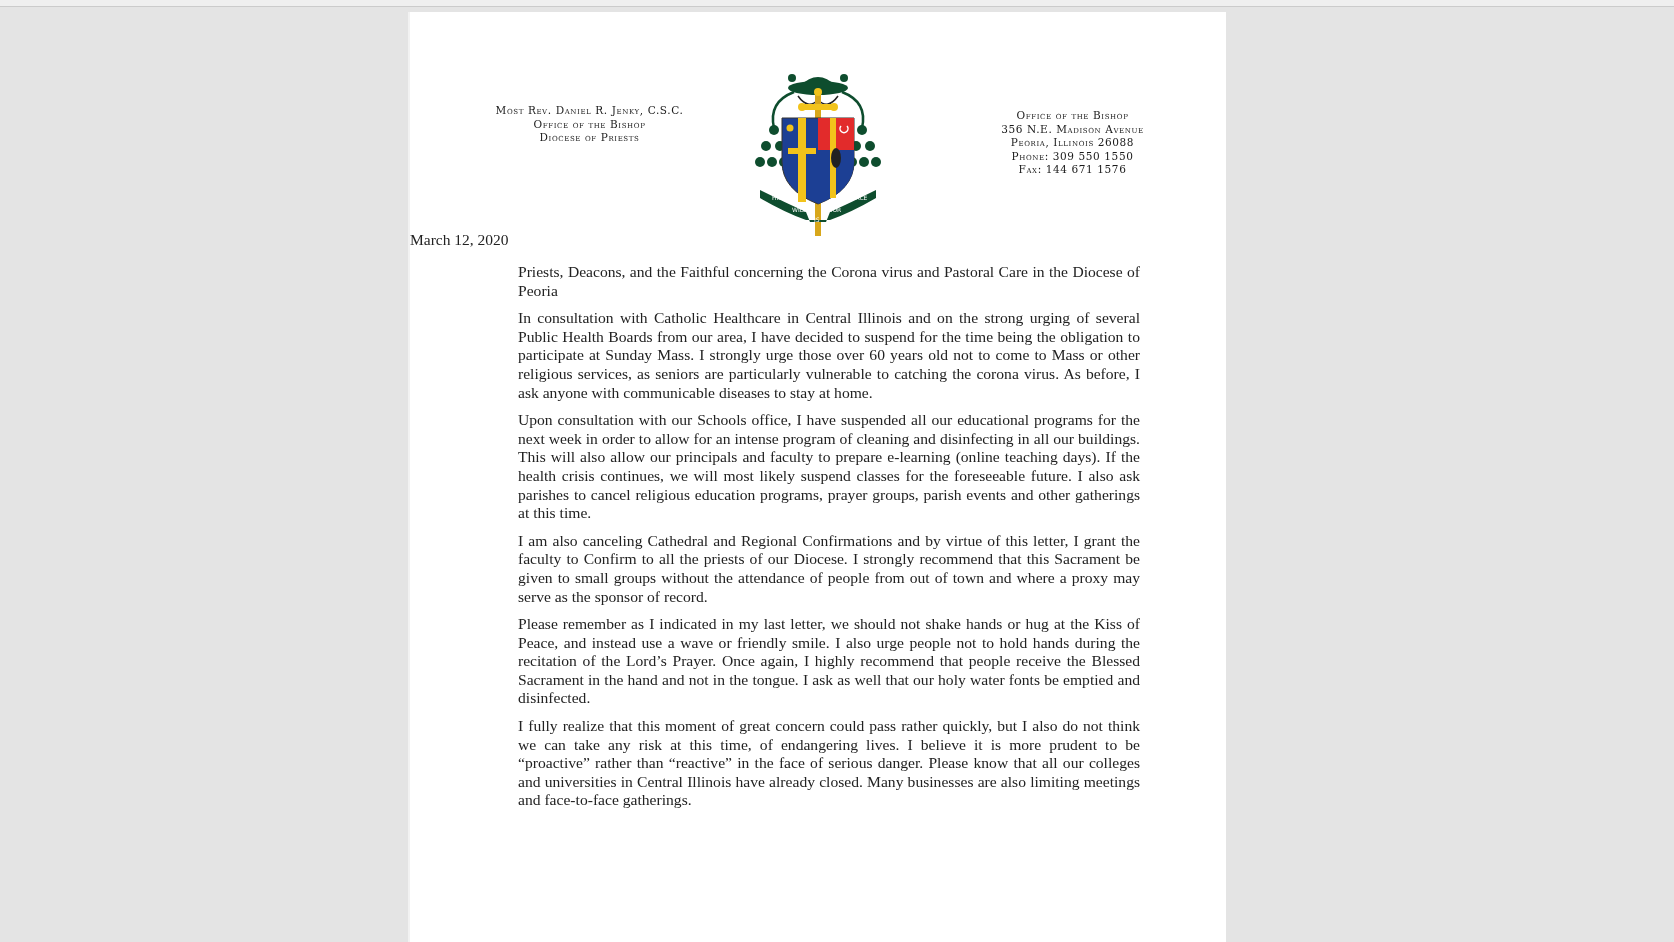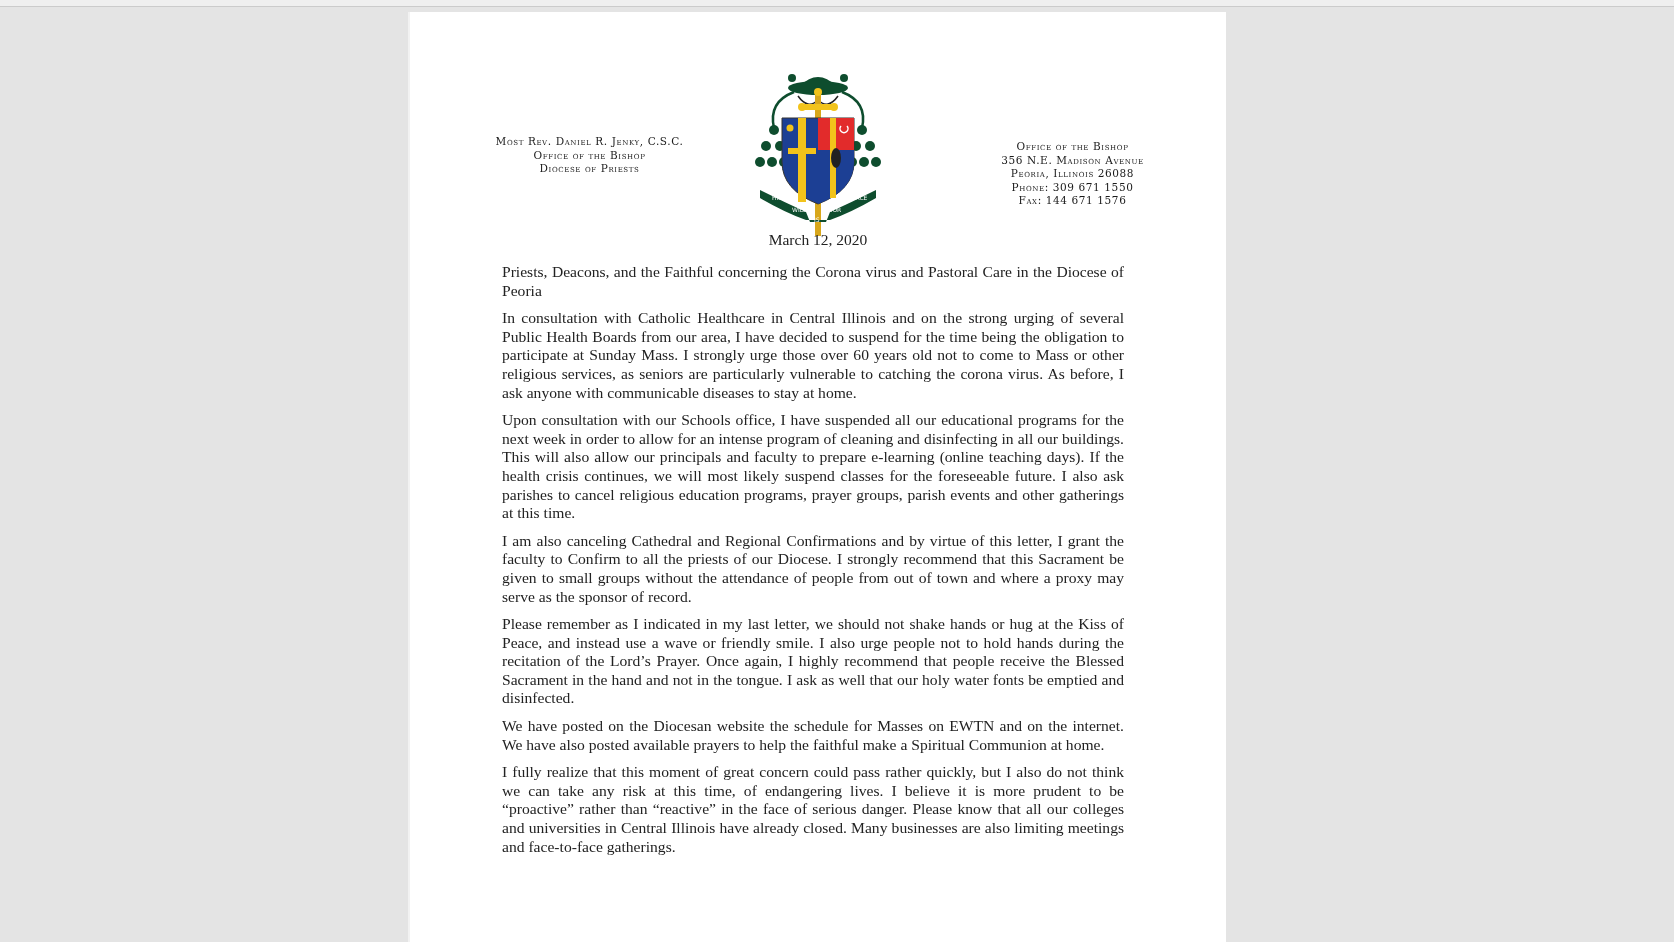--- a/index.html
+++ b/index.html
@@ -9,28 +9,28 @@
     font-family:"Liberation Serif", serif;
   }
   .topbar { position:absolute; left:0; top:0; width:1674px; height:6px; background:#efefef; border-bottom:1px solid #cbcbcb; }
   .page {
     position:absolute; left:408px; top:12px; width:816px; height:940px;
     background:#ffffff; border-left:2px solid #f2f2f2;
   }
   .hdr-left, .hdr-right {
     position:absolute; text-align:center; color:#1a1a1a;
     font-family:"DejaVu Serif", serif; font-variant:small-caps;
-    font-size:10.5px; line-height:13.6px; letter-spacing:0.6px;margin-top:31px;
+    font-size:10.5px; line-height:13.6px; letter-spacing:0.6px;
   }
   .hdr-left { left:77px; top:92px; width:205px; }
   .hdr-right { left:570px; top:97px; width:185px; }
   .crest { position:absolute; left:344px; top:54px; width:128px; height:172px; }
-  .date { position:absolute; left:0; width:816px; top:219px; text-align:center; font-size:15.5px; color:#222; }
+  .date { position:absolute; left:0; width:816px; top:219px; text-align:left; font-size:15.5px; color:#222; }
   .body-text {
-    position:absolute; left:92px; top:251px; width:622px;
+    position:absolute; left:108px; top:251px; width:622px;
     font-size:15.6px; line-height:18.6px; color:#222; text-align:justify;
   }
   .body-text p { margin:0 0 9px 0; }
 </style>
 </head>
 <body>
 
 <div class="topbar"></div>
 
 <div class="page">
@@ -88,28 +88,27 @@
     <text x="38" y="146" font-size="6" fill="#fff" font-family="DejaVu Sans, sans-serif">WILL</text>
     <text x="60" y="156" font-size="6" fill="#fff" font-family="DejaVu Sans, sans-serif">IS</text>
     <text x="74" y="146" font-size="6" fill="#fff" font-family="DejaVu Sans, sans-serif">OUR</text>
     <text x="94" y="134" font-size="6" fill="#fff" font-family="DejaVu Sans, sans-serif">PEACE</text>
   </svg>
 
   <div class="hdr-right">
     <div>Office of the Bishop</div>
     <div>356 N.E. Madison Avenue</div>
     <div>Peoria, Illinois 26088</div>
-    <div>Phone: 309 671 1550</div>
+    <div>Phone: 309 550 1550</div>
     <div>Fax: 144 671 1576</div>
   </div>
 
   <div class="date">March 12, 2020</div>
 
   <div class="body-text">
     <p>Priests, Deacons, and the Faithful concerning the Corona virus and Pastoral Care in the Diocese of Peoria</p>
     <p>In consultation with Catholic Healthcare in Central Illinois and on the strong urging of several Public Health Boards from our area, I have decided to suspend for the time being the obligation to participate at Sunday Mass.  I strongly urge those over 60 years old not to come to Mass or other religious services, as seniors are particularly vulnerable to catching the corona virus.  As before, I ask anyone with communicable diseases to stay at home.</p>
     <p>Upon consultation with our Schools office, I have suspended all our educational programs for the next week in order to allow for an intense program of cleaning and disinfecting in all our buildings. This will also allow our principals and faculty to prepare e-learning (online teaching days).  If the health crisis continues, we will most likely suspend classes for the foreseeable future.  I also ask parishes to cancel religious education programs, prayer groups, parish events and other gatherings at this time.</p>
     <p>I am also canceling Cathedral and Regional Confirmations and by virtue of this letter, I grant the faculty to Confirm to all the priests of our Diocese.  I strongly recommend that this Sacrament be given to small groups without the attendance of people from out of town and where a proxy may serve as the sponsor of record.</p>
     <p>Please remember as I indicated in my last letter, we should not shake hands or hug at the Kiss of Peace, and instead use a wave or friendly smile.  I also urge people not to hold hands during the recitation of the Lord’s Prayer.  Once again, I highly recommend that people receive the Blessed Sacrament in the hand and not in the tongue.  I ask as well that our holy water fonts be emptied and disinfected.</p>
-    <p>We have posted on the Diocesan website the schedule for Masses on EWTN and on the internet. We have also posted available prayers to help the faithful make a Spiritual Communion at home.</p>
     <p>I fully realize that this moment of great concern could pass rather quickly, but I also do not think we can take any risk at this time, of endangering lives.  I believe it is more prudent to be “proactive” rather than “reactive” in the face of serious danger.  Please know that all our colleges and universities in Central Illinois have already closed.  Many businesses are also limiting meetings and face-to-face gatherings.</p>
   </div>
 </div>
 
 </body></html>

